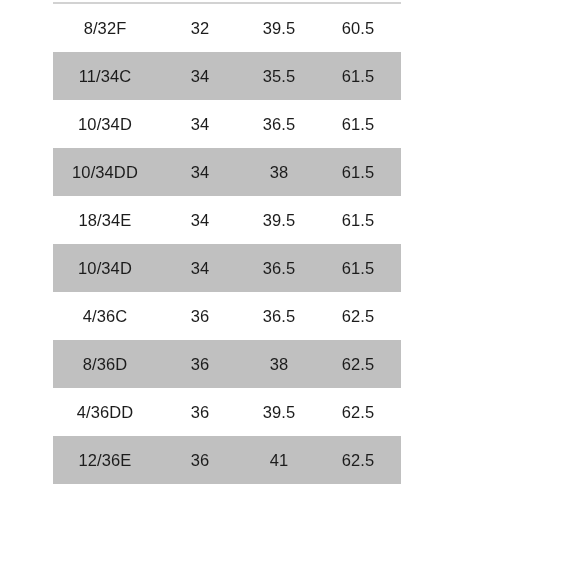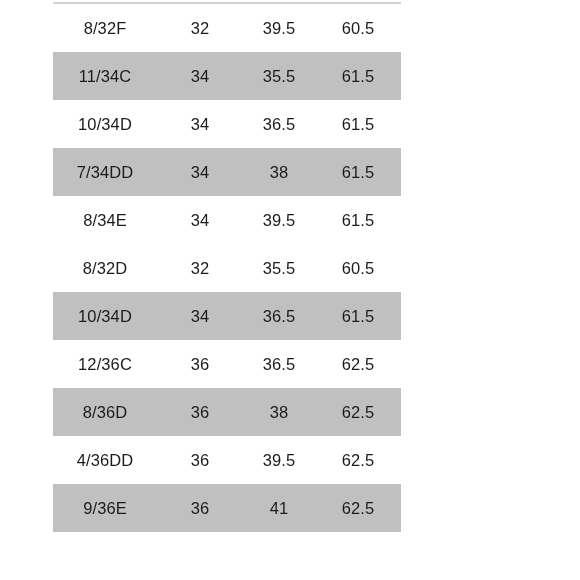--- a/index.html
+++ b/index.html
@@ -101,71 +101,65 @@
         </tr>
 
         <tr class="row-odd">
           <td>10/34D</td>
           <td>34</td>
           <td>36.5</td>
           <td>61.5</td>
         </tr>
 
         <tr class="row-even">
-          <td>7/34DD</td>
+          <td>10/34DD</td>
           <td>34</td>
           <td>38</td>
           <td>61.5</td>
         </tr>
 
         <tr class="row-odd">
-          <td>8/34E</td>
+          <td>18/34E</td>
           <td>34</td>
           <td>39.5</td>
           <td>61.5</td>
         </tr>
 
 
-        <tr class="row-odd">
-          <td>8/32D</td>
-          <td>32</td>
-          <td>35.5</td>
-          <td>60.5</td>
-        </tr>
 
         <tr class="row-even">
           <td>10/34D</td>
           <td>34</td>
           <td>36.5</td>
           <td>61.5</td>
         </tr>
 
         <tr class="row-odd">
-          <td>12/36C</td>
+          <td>4/36C</td>
           <td>36</td>
           <td>36.5</td>
           <td>62.5</td>
         </tr>
 
         <tr class="row-even">
           <td>8/36D</td>
           <td>36</td>
           <td>38</td>
           <td>62.5</td>
         </tr>
 
         <tr class="row-odd">
           <td>4/36DD</td>
           <td>36</td>
           <td>39.5</td>
           <td>62.5</td>
         </tr>
 
         <tr class="row-even">
-          <td>9/36E</td>
+          <td>12/36E</td>
           <td>36</td>
           <td>41</td>
           <td>62.5</td>
         </tr>
 
       </tbody>
     </table>
 
   </div>
 </div>

